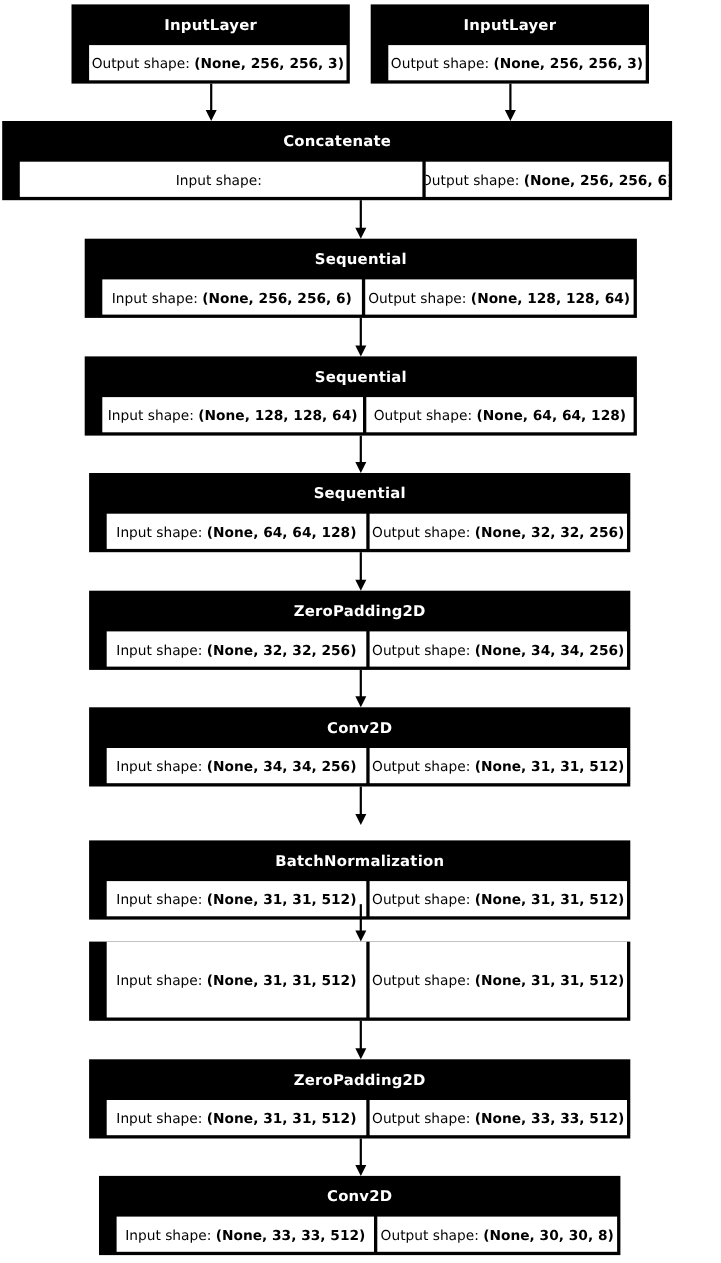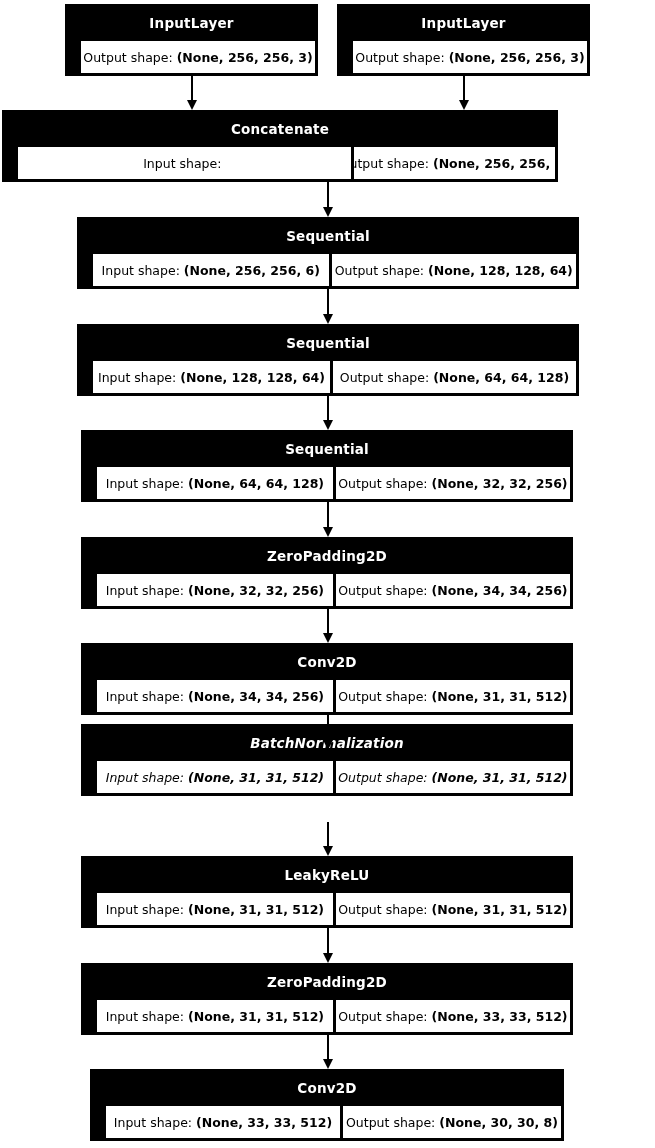--- a/index.html
+++ b/index.html
@@ -97,21 +97,21 @@
 
   <div class="node" style="left:337px; top:4px; width:253px;">
     <div class="hdr">InputLayer</div>
     <div class="body">
       <div class="cell cell-grow">
         <span>Output shape:</span>&nbsp;<b>(None, 256, 256, 3)</b>
       </div>
     </div>
   </div>
 
-  <div class="node" style="left:2px; top:110px; width:556px;">
+  <div class="node" style="left:2px; top:110px; width:609px;">
     <div class="hdr">Concatenate</div>
     <div class="body">
       <div class="cell" style="width:393px;">
         <span>Input shape:</span>&nbsp;
       </div>
       <div class="cell cell-grow">
         <span>Output shape:</span>&nbsp;<b>(None, 256, 256, 6)</b>
       </div>
     </div>
   </div>
@@ -169,34 +169,33 @@
     <div class="body">
       <div class="cell" style="width:239px;">
         <span>Input shape:</span>&nbsp;<b>(None, 34, 34, 256)</b>
       </div>
       <div class="cell cell-grow">
         <span>Output shape:</span>&nbsp;<b>(None, 31, 31, 512)</b>
       </div>
     </div>
   </div>
 
-  <div class="node" style="left:81px; top:724px; width:492px;font-style:italic;">
+  <div class="node" style="left:81px; top:764px; width:492px;">
     <div class="hdr">BatchNormalization</div>
     <div class="body">
       <div class="cell" style="width:239px;">
         <span>Input shape:</span>&nbsp;<b>(None, 31, 31, 512)</b>
       </div>
       <div class="cell cell-grow">
         <span>Output shape:</span>&nbsp;<b>(None, 31, 31, 512)</b>
       </div>
     </div>
   </div>
 
   <div class="node" style="left:81px; top:856px; width:492px;">
-    <div class="hdr">LeakyReLU</div>
     <div class="body">
       <div class="cell" style="width:239px;">
         <span>Input shape:</span>&nbsp;<b>(None, 31, 31, 512)</b>
       </div>
       <div class="cell cell-grow">
         <span>Output shape:</span>&nbsp;<b>(None, 31, 31, 512)</b>
       </div>
     </div>
   </div>
 

